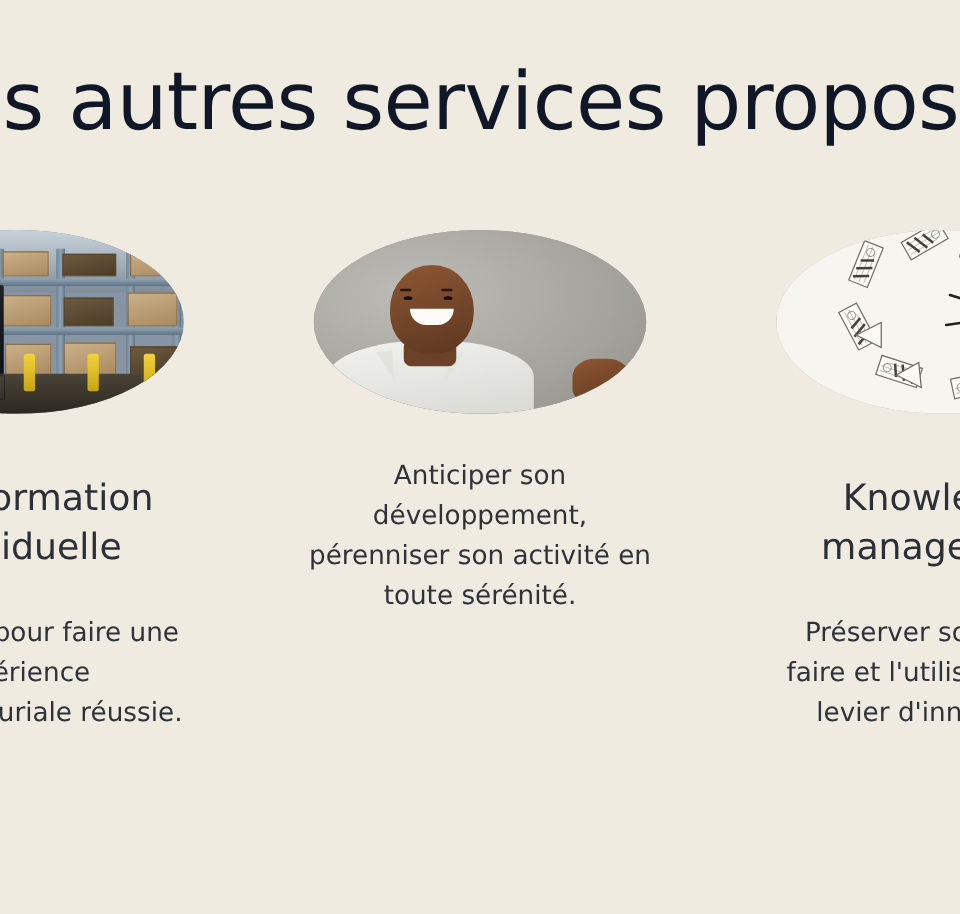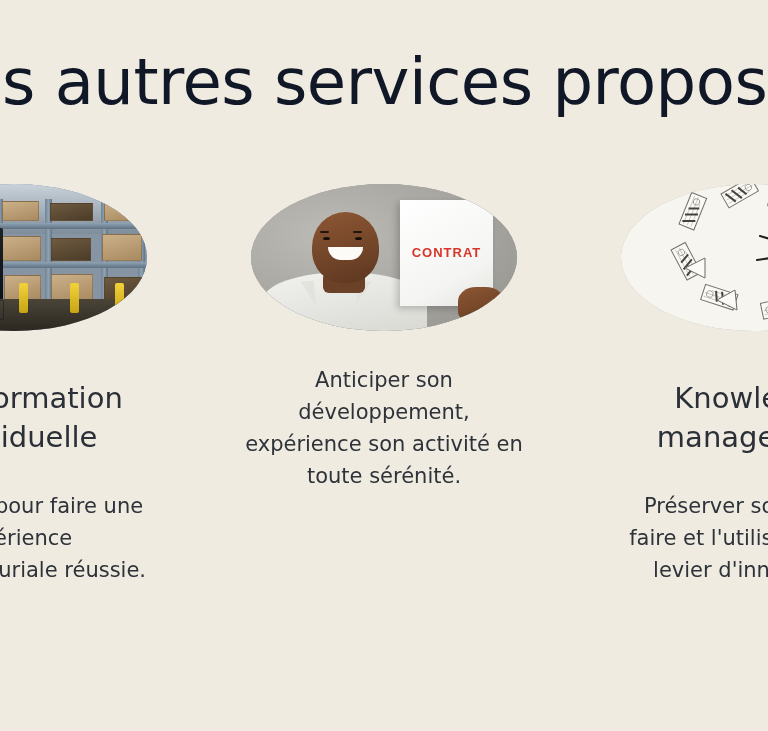--- a/index.html
+++ b/index.html
@@ -274,30 +274,27 @@
         <div class="ct-collar-l"></div>
         <div class="ct-collar-r"></div>
         <div class="ct-neck"></div>
         <div class="ct-head"></div>
         <div class="ct-brow l"></div>
         <div class="ct-brow r"></div>
         <div class="ct-eye l"></div>
         <div class="ct-eye r"></div>
         <div class="ct-smile"></div>
 
-        <div class="ct-paper">
-          <div class="ct-paper-label">CONTRAT</div>
-        </div>
         <div class="ct-hand"></div>
       </div>
     </div>
 
     <div class="card-body">Anticiper son
 développement,
-expérience son activité en
+pérenniser son activité en
 toute sérénité.</div>
   </div>
 
   <div class="service-card">
 
     <div class="card-media">
       <div class="img-idea">
         <svg viewBox="0 0 266 147" width="266" height="147">
           <defs>
             <g id="armSketch">

